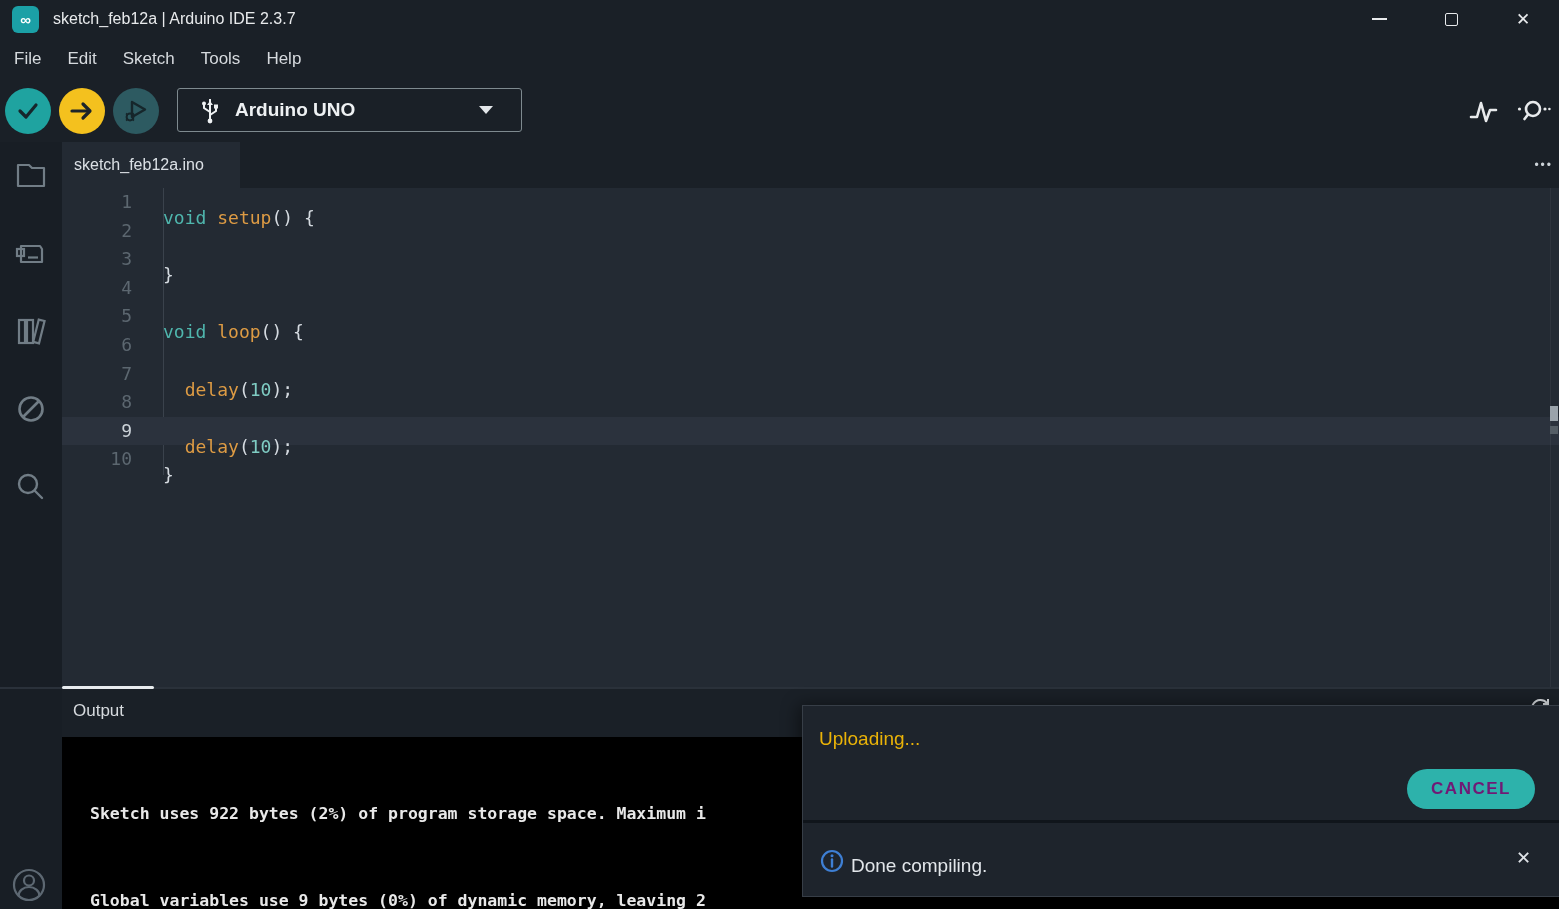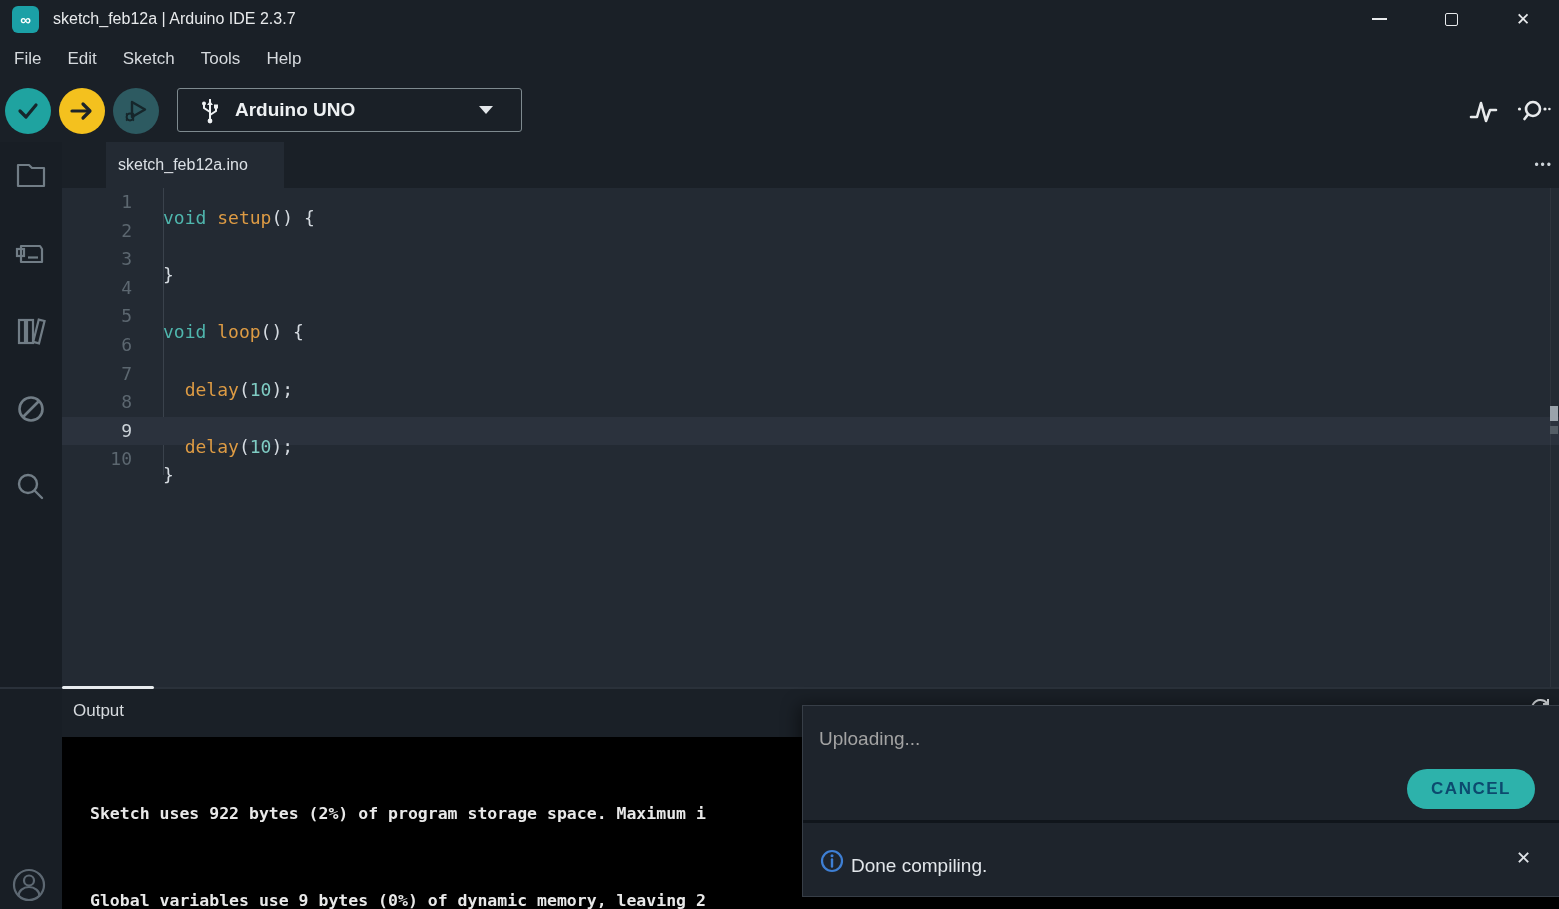--- a/index.html
+++ b/index.html
@@ -43,21 +43,21 @@
                    display:flex; align-items:center; justify-content:center; }
   .icon-plotter { right:58px; }
   .icon-monitor { right:8px; }
 
   
   .activitybar { position:absolute; left:0; top:142px; bottom:0; width:62px; background:#181e25; }
   .act-icon { position:absolute; left:13px; width:36px; height:36px; }
   .act-account { position:absolute; left:10px; bottom:5px; width:38px; height:38px; }
 
   
-  .tabbar { position:absolute; top:142px; left:62px; right:0; height:46px; background:#1a2027;margin-left:44px; }
+  .tabbar { position:absolute; top:142px; left:62px; right:0; height:46px; background:#1a2027; }
   .tab { position:absolute; left:0; top:0; width:178px; height:46px; background:#232a33;
          color:#dbe0e5; font-size:16px; display:flex; align-items:center; padding-left:12px; }
   .tab-overflow { position:absolute; right:6px; top:0; height:46px; display:flex; align-items:center;
                   color:#cdd3d9; font-size:12px; letter-spacing:2px; }
 
   
   .editor { position:absolute; left:62px; top:188px; right:0; height:499px; background:#232a33;
             font-family:"DejaVu Sans Mono", monospace; font-size:18px; }
   .editor::before { content:""; position:absolute; left:101px; top:0; height:287px;
                     width:1px; background:#3a424c; }
@@ -86,23 +86,23 @@
   .out-clear { position:absolute; right:6px; top:6px; width:26px; height:26px; }
   .console { position:absolute; top:737px; left:62px; right:0; bottom:0; background:#000;
              font-family:"DejaVu Sans Mono", monospace; font-weight:bold; font-size:16.5px;
              color:#e8e8e8; line-height:29px; padding:4px 0 0 28px; white-space:pre; overflow:hidden; }
 
   
   .notification { position:absolute; right:0; top:705px; width:757px; height:192px;
                   background:#1e242c; border:1px solid #373e47; border-right:none;
                   box-shadow:-4px 0 16px rgba(0,0,0,0.45); z-index:10; }
   .notif-upper { position:relative; height:114px; }
-  .notif-title { position:absolute; left:16px; top:22px; font-size:19px; color:#a3a3a3; }
+  .notif-title { position:absolute; left:16px; top:22px; font-size:19px; color:#eab308; }
   .cancel-btn { position:absolute; right:24px; bottom:11px; width:128px; height:40px;
-                border:none; border-radius:20px; background:#2db2ab; color:#0c4a6e;
+                border:none; border-radius:20px; background:#2db2ab; color:#701a75;
                 font-family:"Liberation Sans", sans-serif; font-weight:bold; font-size:17px;
                 letter-spacing:1.5px; display:flex; align-items:center; justify-content:center; }
   .notif-divider { height:3px; background:#10151b; }
   .notif-lower { position:relative; height:75px; }
   .info-icon { position:absolute; left:17px; top:26px; }
   .done-text { position:absolute; left:48px; top:32px; font-size:19px; color:#e2e6ea; }
   .notif-close { position:absolute; right:28px; top:24px; font-size:18px; color:#dfe3e7; }
 
   svg { display:block; }
 </style>

